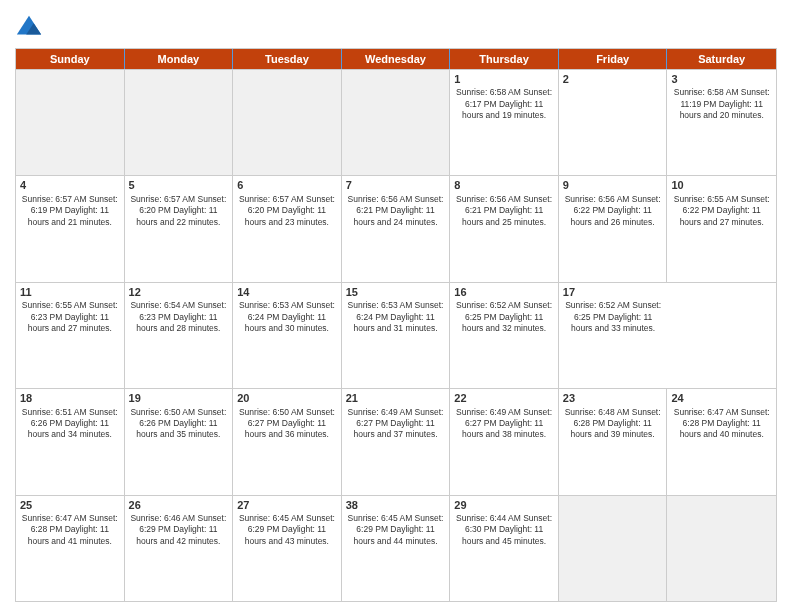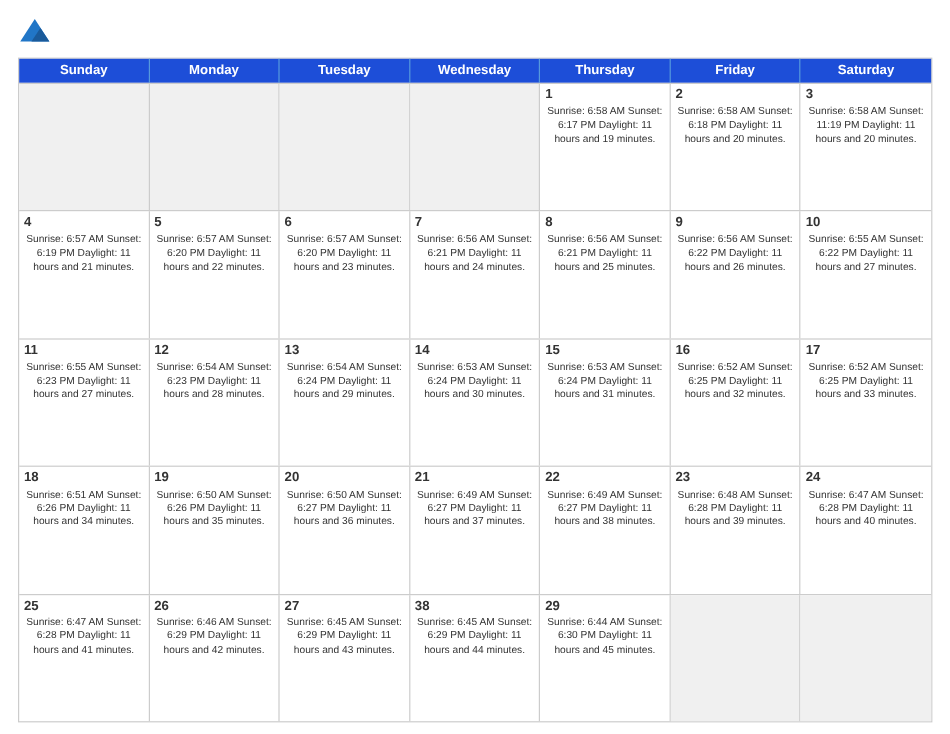--- a/index.html
+++ b/index.html
@@ -57,21 +57,21 @@
     }
     .calendar {
       flex: 1;
       display: flex;
       flex-direction: column;
       border: 1px solid #ccc;
     }
     .cal-header {
       display: grid;
       grid-template-columns: repeat(7, 1fr);
-      background: #1d4ed8;
+      background: #c2410c;
     }
     .cal-header-cell {
       color: #fff;
       font-size: 11px;
       font-weight: bold;
       text-align: center;
       padding: 4px 2px;
       border-right: 1px solid #5599dd;
     }
     .cal-header-cell:last-child { border-right: none; }
@@ -150,23 +150,20 @@
           <div class="cal-cell shaded"></div>
           <div class="cal-cell shaded"></div>
           <div class="cal-cell">
             <span class="day-num">1</span>
             <div class="cell-info">Sunrise: 6:58 AM
 Sunset: 6:17 PM
 Daylight: 11 hours and 19 minutes.</div>
           </div>
           <div class="cal-cell">
             <span class="day-num">2</span>
-            <div class="cell-info">Sunrise: 6:58 AM
-Sunset: 6:18 PM
-Daylight: 11 hours and 20 minutes.</div>
           </div>
           <div class="cal-cell">
             <span class="day-num">3</span>
             <div class="cell-info">Sunrise: 6:58 AM
 Sunset: 11:19 PM
 Daylight: 11 hours and 20 minutes.</div>
           </div>
         </div>
         <div class="cal-row">
           <div class="cal-cell">
@@ -217,26 +214,20 @@
             <span class="day-num">11</span>
             <div class="cell-info">Sunrise: 6:55 AM
 Sunset: 6:23 PM
 Daylight: 11 hours and 27 minutes.</div>
           </div>
           <div class="cal-cell">
             <span class="day-num">12</span>
             <div class="cell-info">Sunrise: 6:54 AM
 Sunset: 6:23 PM
 Daylight: 11 hours and 28 minutes.</div>
-          </div>
-          <div class="cal-cell">
-            <span class="day-num">13</span>
-            <div class="cell-info">Sunrise: 6:54 AM
-Sunset: 6:24 PM
-Daylight: 11 hours and 29 minutes.</div>
           </div>
           <div class="cal-cell">
             <span class="day-num">14</span>
             <div class="cell-info">Sunrise: 6:53 AM
 Sunset: 6:24 PM
 Daylight: 11 hours and 30 minutes.</div>
           </div>
           <div class="cal-cell">
             <span class="day-num">15</span>
             <div class="cell-info">Sunrise: 6:53 AM

